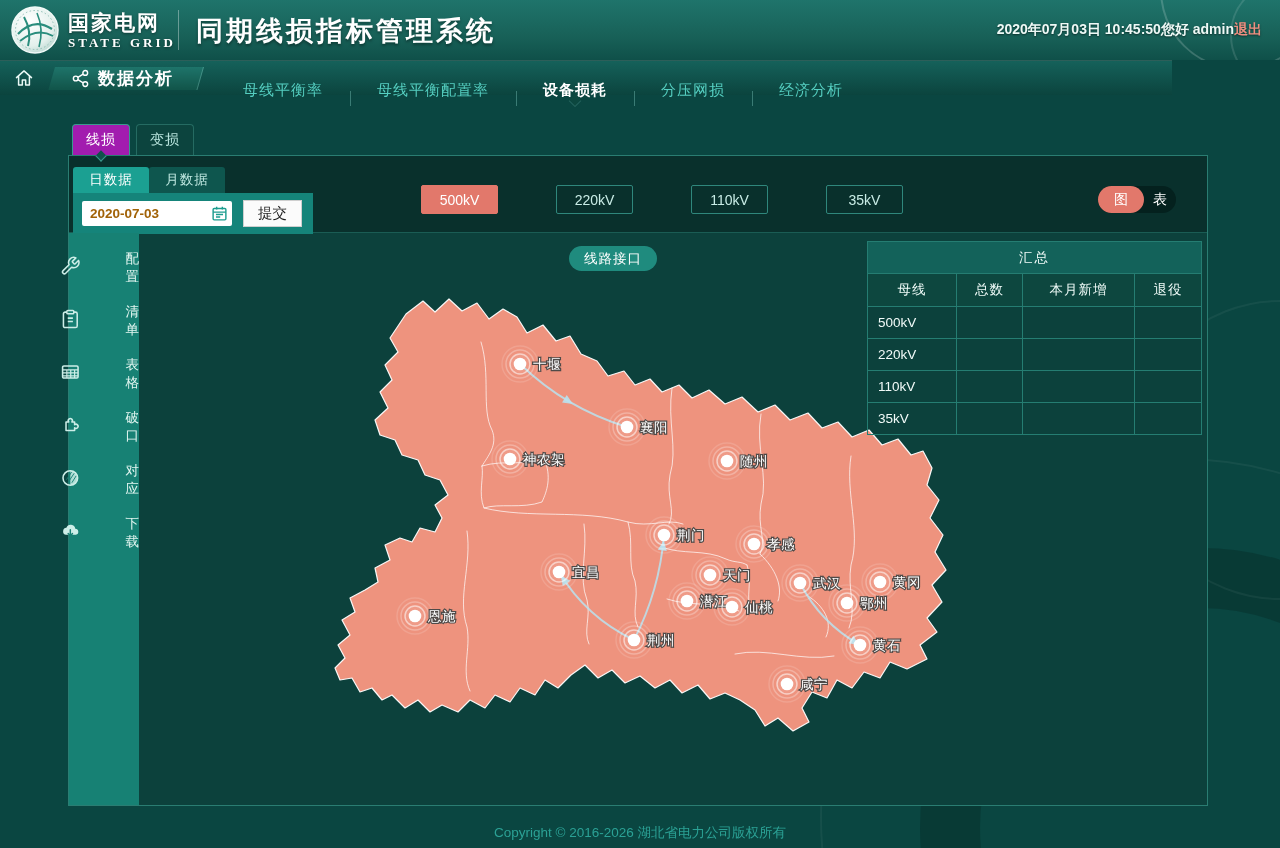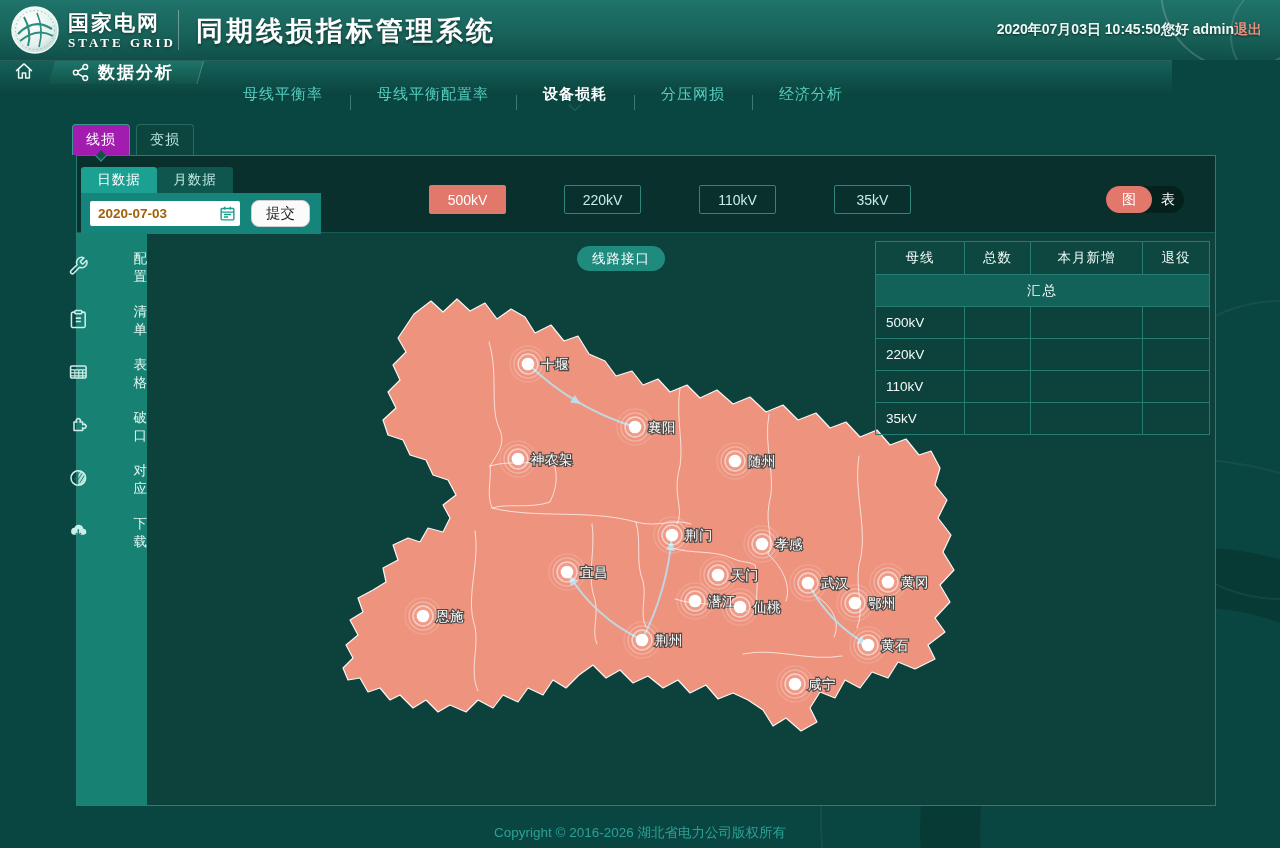--- a/index.html
+++ b/index.html
@@ -26,21 +26,21 @@
   .logo-divider { position:absolute; left:178px; top:10px; width:1px; height:40px; background:rgba(255,255,255,.35); }
   .app-title { position:absolute; left:196px; top:13px; font-size:27px; font-weight:bold; color:#fff;
     letter-spacing:3px; text-shadow:0 2px 3px rgba(0,0,0,.4); }
   .top-right { position:absolute; right:18px; top:0; height:60px; display:flex; align-items:center; 
     font-size:14px; color:#eef9f6; text-shadow:0 1px 2px rgba(0,0,0,.5); font-weight:bold; }
   .logout { color:#ef8f80; cursor:pointer; }
 
   
   .navbar { position:absolute; left:0; top:60px; width:1172px; height:35px;
     background:linear-gradient(180deg,#15615a 0%,#0b443e 100%);
-    border-top:1px solid rgba(255,255,255,.14); z-index:4; display:flex; align-items:flex-start; }
+    border-top:1px solid rgba(255,255,255,.14); z-index:4; display:flex; align-items:center; }
   .home-seg { width:47px; display:flex; align-items:center; justify-content:center; cursor:pointer; }
   .seg-sep { width:8px; position:relative; }
   .seg-sep::before { content:''; position:absolute; left:3px; top:4px; bottom:4px; width:2px;
     background:rgba(140,215,205,.28); transform:skewX(-18deg); }
   .section-seg { position:relative; display:flex; align-items:center; gap:8px; padding:0 30px 0 16px;
     color:#fff; font-size:17px; font-weight:bold; letter-spacing:2px; cursor:pointer; }
   .section-seg::before { content:''; position:absolute; inset:0;
     background:linear-gradient(180deg,#1e746a,#115449); transform:skewX(-16deg); transform-origin:top left;
     border-right:1px solid rgba(160,230,220,.3); z-index:-1; }
   .nav-items { display:flex; list-style:none; margin-left:12px;margin-top:24px; }
@@ -56,36 +56,36 @@
   .tabs { position:absolute; left:72px; top:124px; display:flex; gap:6px; z-index:3; }
   .tab { position:relative; height:31px; padding:0 13px; display:flex; align-items:center;
     font-size:14px; border-radius:4px 4px 0 0; cursor:pointer; letter-spacing:1px; }
   .tab.active { background:#a21caf; border:1px solid #3a9a8d; border-bottom:none; color:#fff; }
   .tab.inactive { background:#0c443e; border:1px solid #256b62; border-bottom:none; color:#b8e4dd; }
   .tab-notch { position:absolute; left:50%; bottom:-5px; width:8px; height:8px;
     transform:translateX(-50%) rotate(45deg); background:#10514a;
     border-right:1px solid #3a9a8d; border-bottom:1px solid #3a9a8d; }
 
   
-  .panel { position:absolute; left:76px; top:155px; width:1140px; height:651px;
+  .panel { position:absolute; left:68px; top:155px; width:1140px; height:651px;
     background:#0c413c; border:1px solid #2a7d72; z-index:2; }
   .toolbar { position:relative; height:77px; background:#09302c; border-bottom:1px solid #1a5c54; }
 
   .period-block { position:absolute; left:4px; top:11px; }
   .period-tabs { display:flex; }
   .ptab { width:76px; height:26px; line-height:26px; text-align:center; font-size:13.5px;
     border-radius:3px 3px 0 0; cursor:pointer; letter-spacing:1px; }
   .ptab.active { background:#1ba092; color:#fff; }
   .ptab.inactive { background:#0e564e; color:#bfe8e1; }
   .input-row { background:#15847a; padding:7px 9px; display:flex; gap:11px; align-items:center; width:240px; }
   .date-box { position:relative; width:150px; height:25px; background:#fff; border-radius:2px; }
   .date-box input { width:100%; height:100%; border:none; outline:none; background:transparent;
     font-family:"Liberation Sans", sans-serif; font-size:13.5px; font-weight:bold; color:#a16207; padding:0 24px 0 8px; }
   .cal-icon { position:absolute; right:4px; top:4px; width:17px; height:17px; }
-  .submit-btn { width:59px; height:27px; background:#fbfbfb; border:1px solid #cfcfcf; border-radius:8px;
+  .submit-btn { width:59px; height:27px; background:#fbfbfb; border:1px solid #cfcfcf; border-radius:0;
     font-family:"Liberation Sans", sans-serif; font-size:14.5px; color:#1d1d1d; cursor:pointer; }
 
   .voltage-group { position:absolute; left:352px; top:29px; display:flex; gap:58px; }
   .vbtn { width:77px; height:29px; font-size:14px; border-radius:2px; cursor:pointer;
     font-family:"Liberation Sans", sans-serif; }
   .vbtn.active { background:#e2786b; border:1px solid #e2786b; color:#fff; }
   .vbtn.inactive { background:transparent; border:1px solid #2f877c; color:#c9ece6; }
 
   .view-toggle { position:absolute; right:31px; top:30px; width:78px; height:27px;
     background:#04211e; border-radius:14px; cursor:pointer; }
@@ -410,29 +410,29 @@
       <button class="line-btn">线路接口</button>
       <div class="summary">
         <table id="summary-table">
           <colgroup>
               <col style="width:89px">
               <col style="width:66px">
               <col style="width:112px">
               <col style="width:67px">
             </colgroup>
           <tbody>
+            <tr>
+                <td class="t-title" colspan="4">汇总</td>
+              </tr>
             <tr id="summary-head">
                 <th>母线</th>
                 <th>总数</th>
                 <th>本月新增</th>
                 <th>退役</th>
               </tr>
-            <tr>
-                <td class="t-title" colspan="4">汇总</td>
-              </tr>
           <tr>
                 <td class="rowhead">500kV</td>
                 <td></td>
                 <td></td>
                 <td></td>
               </tr>
               <tr>
                 <td class="rowhead">220kV</td>
                 <td></td>
                 <td></td>

